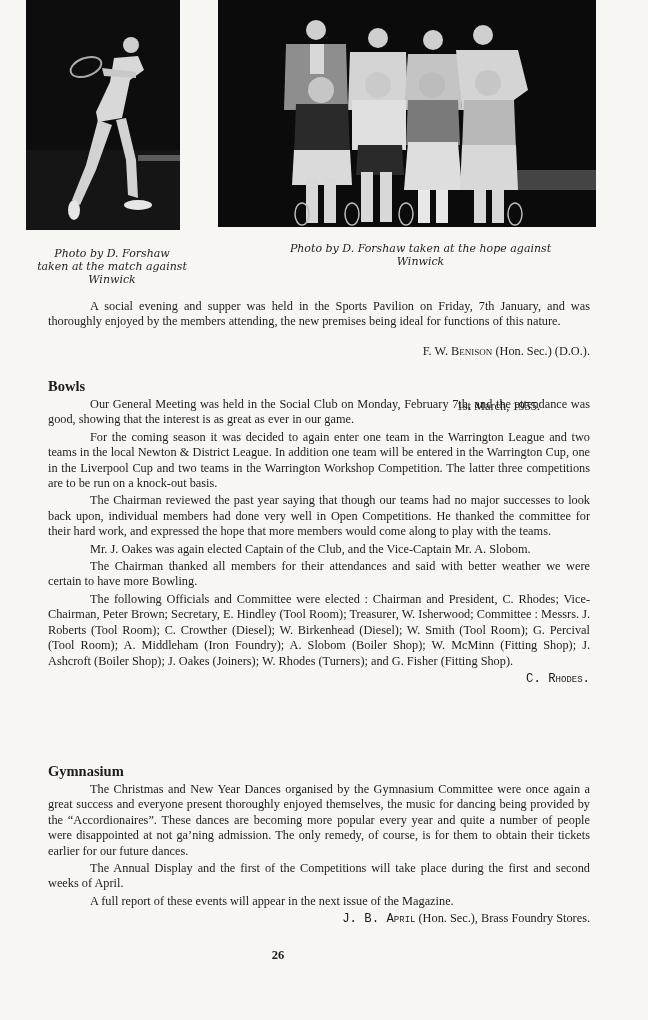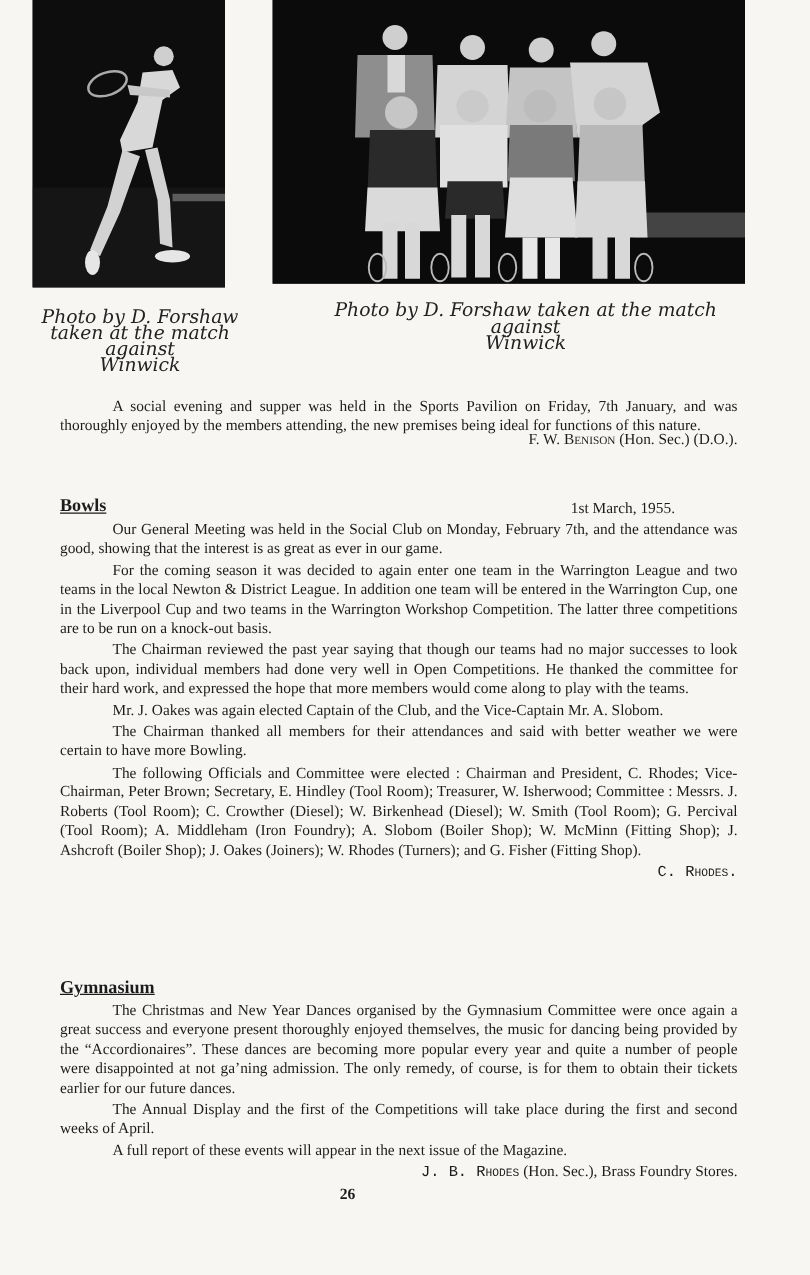--- a/index.html
+++ b/index.html
@@ -13,34 +13,34 @@
   .photo {
     position: absolute; background: #0c0c0c; overflow: hidden;
   }
   #photo-left { left: 26px; top: 0; width: 154px; height: 230px; }
   #photo-right { left: 218px; top: 0; width: 378px; height: 227px; }
   .photo svg { width: 100%; height: 100%; display: block; }
 
   .caption {
     position: absolute; text-align: center;
     font-family: "DejaVu Serif", serif; font-style: italic;
-    font-size: 15px; line-height: 13px; color: #222;
+    font-size: 11px; line-height: 13px; color: #222;
   }
   #caption-left { left: 22px; top: 247px; width: 180px; }
   #caption-right { left: 248px; top: 242px; width: 345px; }
 
   .col {
     position: absolute; left: 48px; width: 542px;
-    font-size: 12.3px; line-height: 15.4px; text-align: justify; margin-top: 19px;
+    font-size: 12.3px; line-height: 15.4px; text-align: justify;
   }
   .col p { margin: 0 0 2px 0; text-indent: 42px; }
   .sig { text-align: right; margin: 0; }
   .sig .sc { font-variant: small-caps; font-family: Liberation Mono, monospace; }
   h2 {
-    font-size: 14.5px; font-weight: bold; margin: 0 0 2px 0; line-height: 18px; text-decoration: underline;
+    font-size: 14.5px; font-weight: bold; margin: 0 0 2px 0; line-height: 18px;
   }
   #social { top: 299px; }
   #social-sig1 { position: absolute; right: 58px; top: 344px; font-size: 12.3px; text-align: center; }
   #social-sig2 { position: absolute; right: 108px; top: 359px; font-size: 12.3px; margin-top: 40px; }
   #bowls { top: 377px; }
   #gym { top: 762px; }
   .page-number {
     position: absolute; left: 0; width: 556px; top: 948px; text-align: center;
     font-size: 12.5px; font-weight: bold;
   }
@@ -114,21 +114,21 @@
     </g>
   </svg>
 </div>
 
 <div class="caption" id="caption-left">
   <div>Photo by D. Forshaw</div>
   <div>taken at the match against</div>
   <div>Winwick</div>
 </div>
 <div class="caption" id="caption-right">
-  <div>Photo by D. Forshaw taken at the match against</div>
+  <div>Photo by D. Forshaw taken at the hope against</div>
   <div>Winwick</div>
 </div>
 
 <div class="col" id="social">
   <p>A social evening and supper was held in the Sports Pavilion on Friday, 7th January, and was thoroughly enjoyed by the members attending, the new premises being ideal for functions of this nature.</p>
 </div>
 <div id="social-sig1">
   <span style="font-variant: small-caps;">F. W. Benison</span><span> (Hon. Sec.) (D.O.).</span>
 </div>
 <div id="social-sig2">1st March, 1955.</div>
@@ -142,16 +142,16 @@
   <p>The Chairman thanked all members for their attendances and said with better weather we were certain to have more Bowling.</p>
   <p>The following Officials and Committee were elected : Chairman and President, C. Rhodes; Vice-Chairman, Peter Brown; Secretary, E. Hindley (Tool Room); Treasurer, W. Isherwood; Committee : Messrs. J. Roberts (Tool Room); C. Crowther (Diesel); W. Birkenhead (Diesel); W. Smith (Tool Room); G. Percival (Tool Room); A. Middleham (Iron Foundry); A. Slobom (Boiler Shop); W. McMinn (Fitting Shop); J. Ashcroft (Boiler Shop); J. Oakes (Joiners); W. Rhodes (Turners); and G. Fisher (Fitting Shop).</p>
   <div class="sig"><span class="sc">C. Rhodes.</span></div>
 </div>
 
 <div class="col" id="gym">
   <h2>Gymnasium</h2>
   <p>The Christmas and New Year Dances organised by the Gymnasium Committee were once again a great success and everyone present thoroughly enjoyed themselves, the music for dancing being provided by the “Accordionaires”. These dances are becoming more popular every year and quite a number of people were disappointed at not ga’ning admission. The only remedy, of course, is for them to obtain their tickets earlier for our future dances.</p>
   <p>The Annual Display and the first of the Competitions will take place during the first and second weeks of April.</p>
   <p>A full report of these events will appear in the next issue of the Magazine.</p>
-  <div class="sig"><span class="sc">J. B. Rhodes</span><span> (Hon. Sec.), Brass Foundry Stores.</span></div>
+  <div class="sig"><span class="sc">J. B. April</span><span> (Hon. Sec.), Brass Foundry Stores.</span></div>
 </div>
 
 <div class="page-number">26</div>
 
 </body></html>

